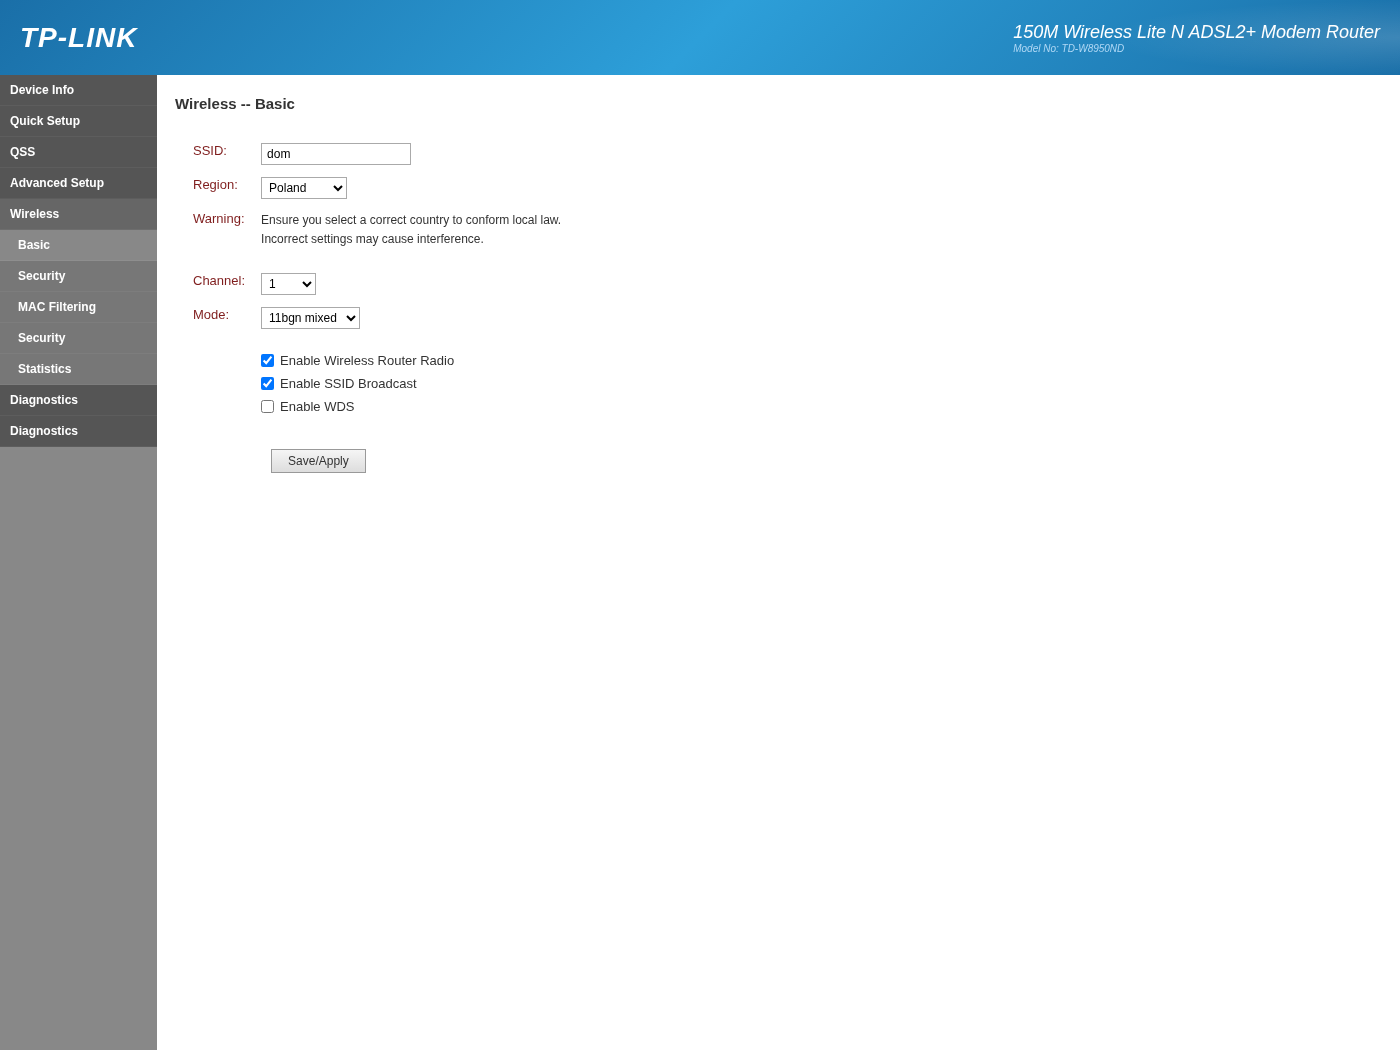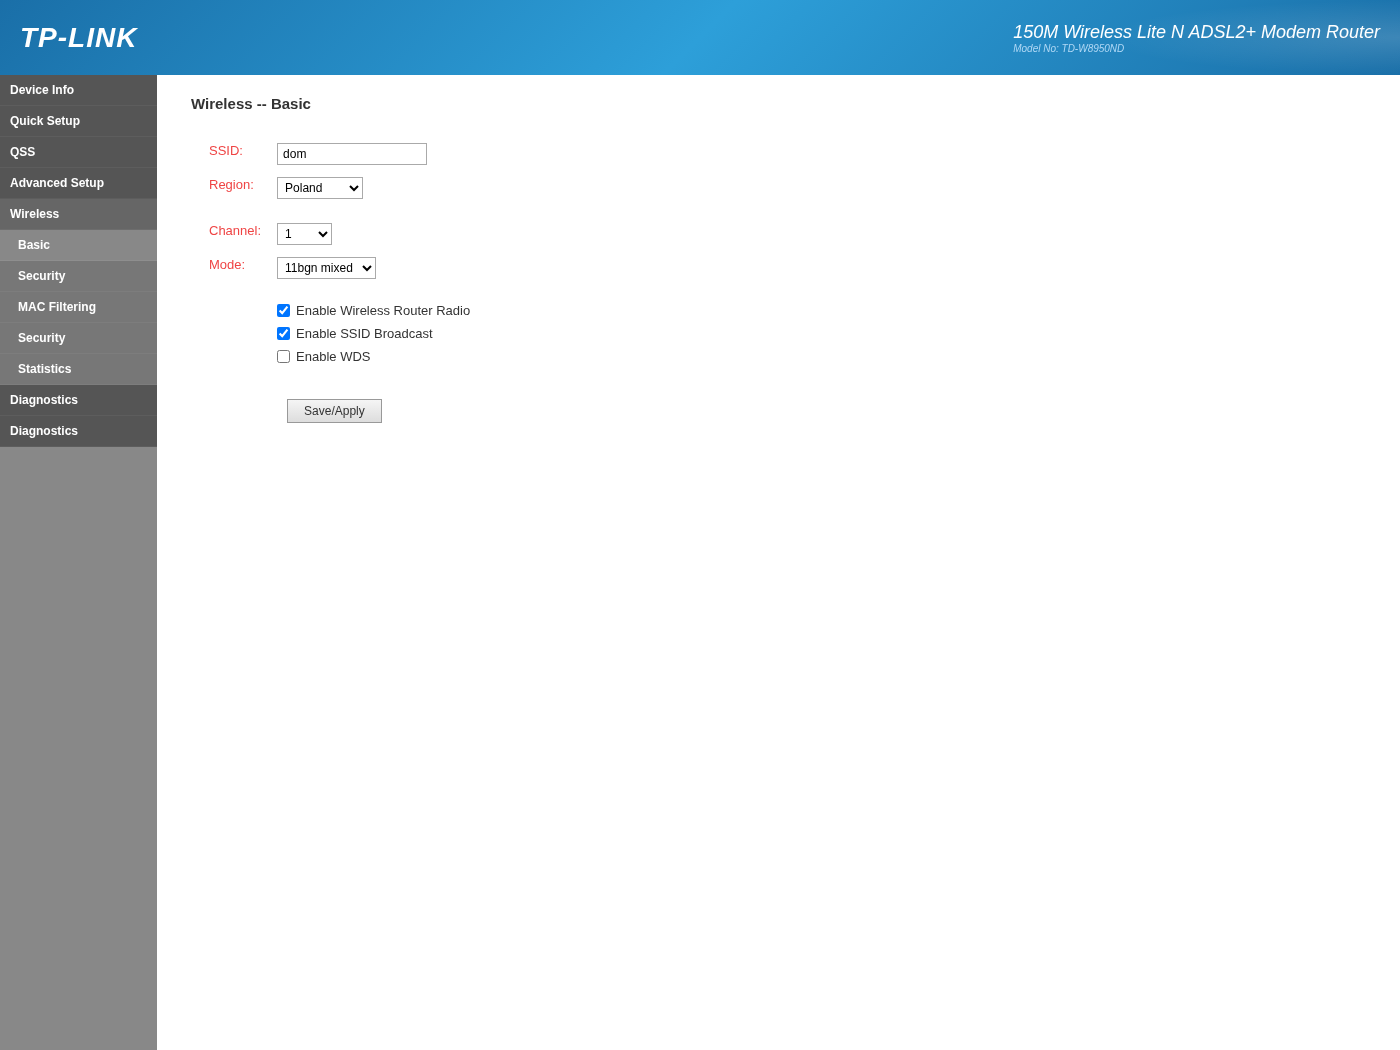--- a/index.html
+++ b/index.html
@@ -84,21 +84,21 @@
       background: #666;
     }
     .sidebar-item.sub-active {
       background: #888;
       color: #fff;
     }
 
     
     .main-content {
       flex: 1;
-      padding: 20px 34px;
+      padding: 20px 18px;
       background: #fff;
     }
     .page-title {
       font-size: 15px;
       font-weight: bold;
       color: #333;
       margin-bottom: 20px;
       padding-bottom: 5px;
     }
 
@@ -106,21 +106,21 @@
     .form-table {
       border-collapse: collapse;
       margin-left: 10px;
     }
     .form-table td {
       padding: 6px 8px;
       vertical-align: top;
     }
     .form-label {
       font-size: 13px;
-      color: #ef4444;
+      color: #7f1d1d;
       white-space: nowrap;
       padding-right: 15px;
       padding-top: 6px;
       vertical-align: middle;
     }
     .form-label.top-align {
       vertical-align: top;
       padding-top: 6px;
     }
 
@@ -216,20 +216,29 @@
           <select style="width:86px;">
             <option selected="">Poland</option>
             <option>United States</option>
             <option>Europe</option>
             <option>Japan</option>
             <option>China</option>
           </select>
         </td>
       </tr>
 
+      <tr>
+        <td class="form-label top-align">Warning:</td>
+        <td>
+          <div class="warning-text">
+            <span>Ensure you select a correct country to conform local law.</span><br>
+            <span>Incorrect settings may cause interference.</span>
+          </div>
+        </td>
+      </tr>
 
       <tr>
             <td colspan="2" style="height:12px;"></td>
           </tr>
 
       <tr>
         <td class="form-label">Channel:</td>
         <td>
           <select style="width:55px;">
             <option selected="">1</option>

